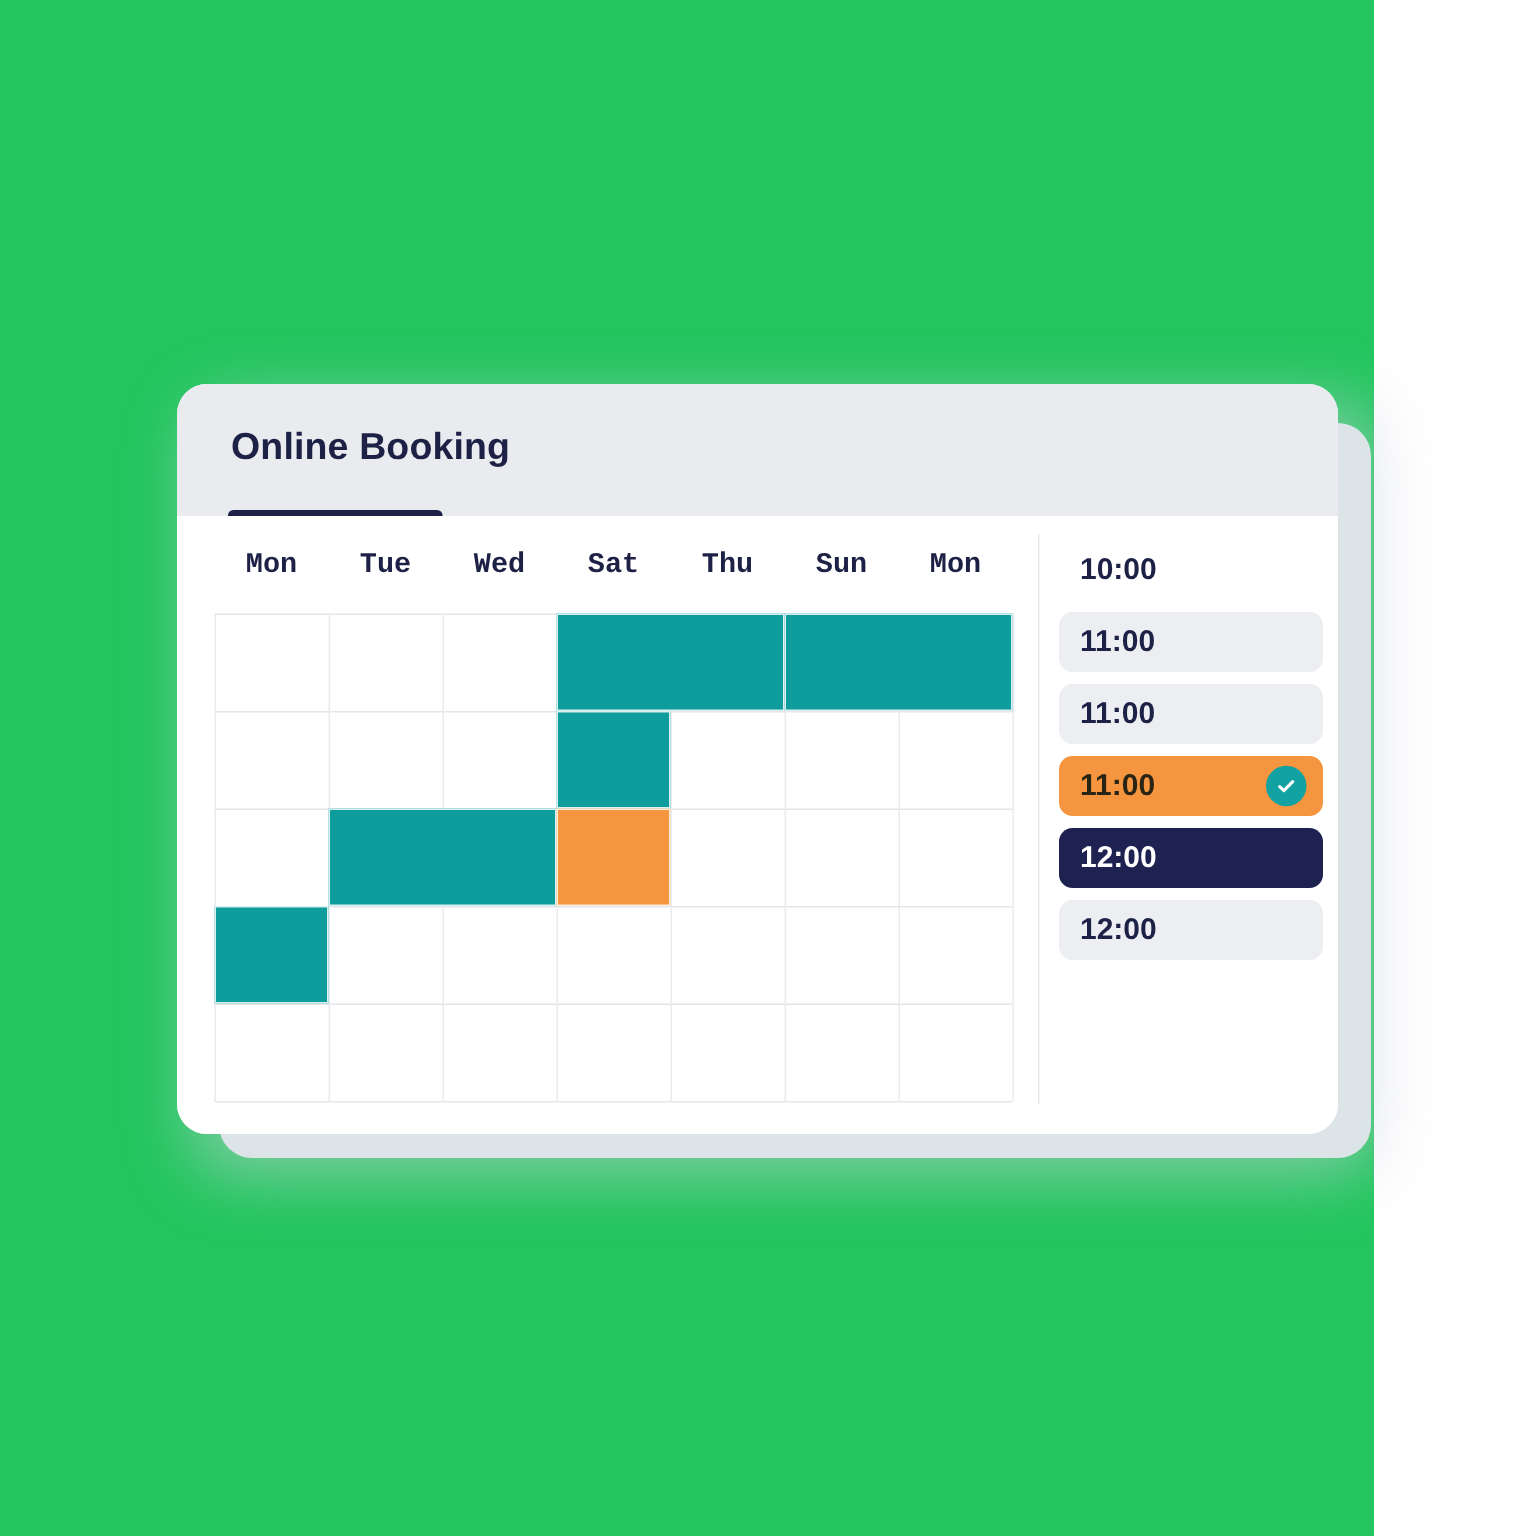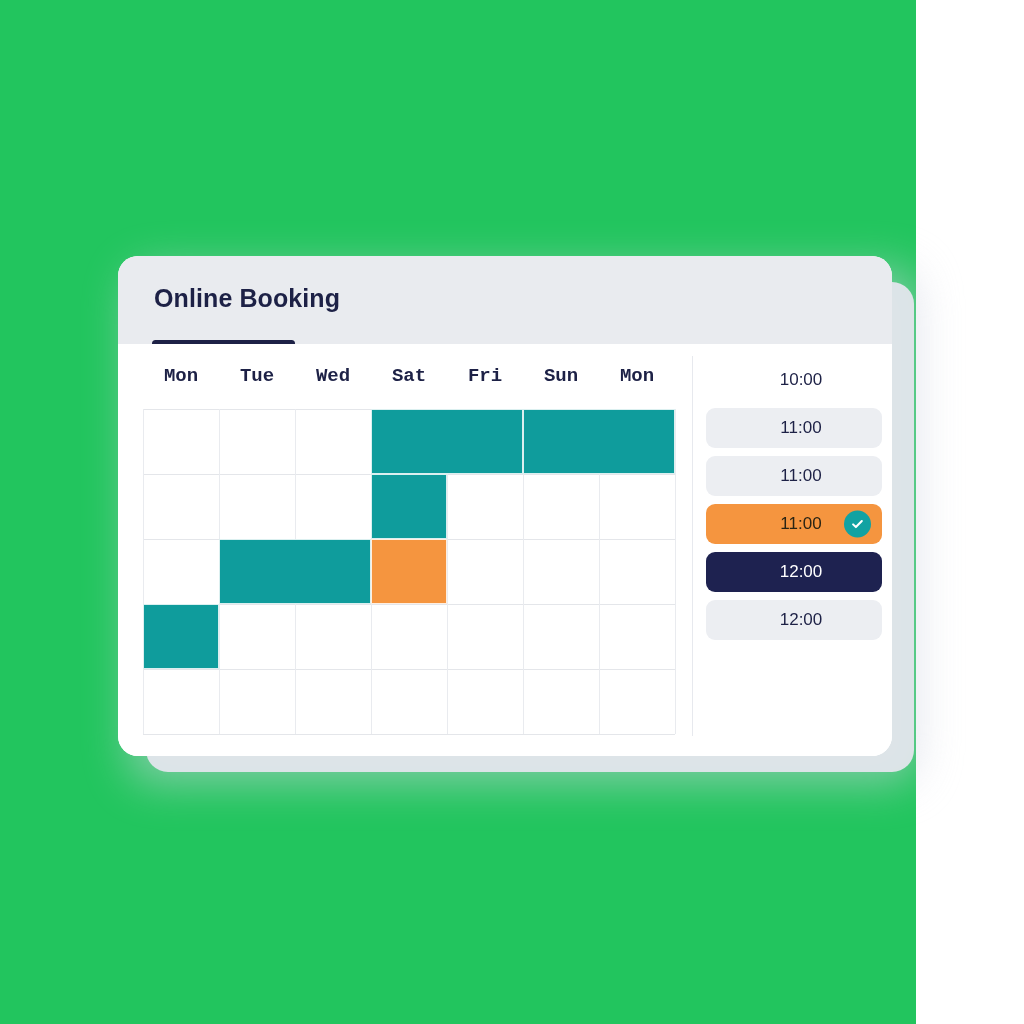--- a/index.html
+++ b/index.html
@@ -171,25 +171,24 @@
   }
   .slot {
     position: relative;
     box-sizing: border-box;
     height: 40px;
     margin-bottom: 8px;
     border-radius: 9px;
     display: flex;
     align-items: center;
     padding-left: 14px;
-    font-size: 17px;
-    font-weight: normal;
+    font-size: 20px;
+    font-weight: bold;
     color: #1d2146;
     background: transparent;
-    justify-content: center;
   }
   .slot.plain    { background: transparent; }
   .slot.muted    { background: #eceef2; }
   .slot.selected { background: #f5953f; color: #2a2414; }
   .slot.active   { background: #1e2250; color: #ffffff; }
 
   .check-badge {
     position: absolute;
     right: 11px;
     top: 50%;
@@ -221,21 +220,21 @@
 
     <div class="card-body">
 
       <div class="calendar">
 
         <div class="day-header" id="day-header">
             <div class="day">Mon</div>
             <div class="day">Tue</div>
             <div class="day">Wed</div>
             <div class="day">Sat</div>
-            <div class="day">Fri</div>
+            <div class="day">Thu</div>
             <div class="day">Sun</div>
             <div class="day">Mon</div>
           </div>
 
         <div class="grid">
           <div class="grid-lines" id="grid-lines">
               <div class="hline" style="top: 0px;"></div>
               <div class="hline" style="top: 65px;"></div>
               <div class="hline" style="top: 130px;"></div>
               <div class="hline" style="top: 195px;"></div>

